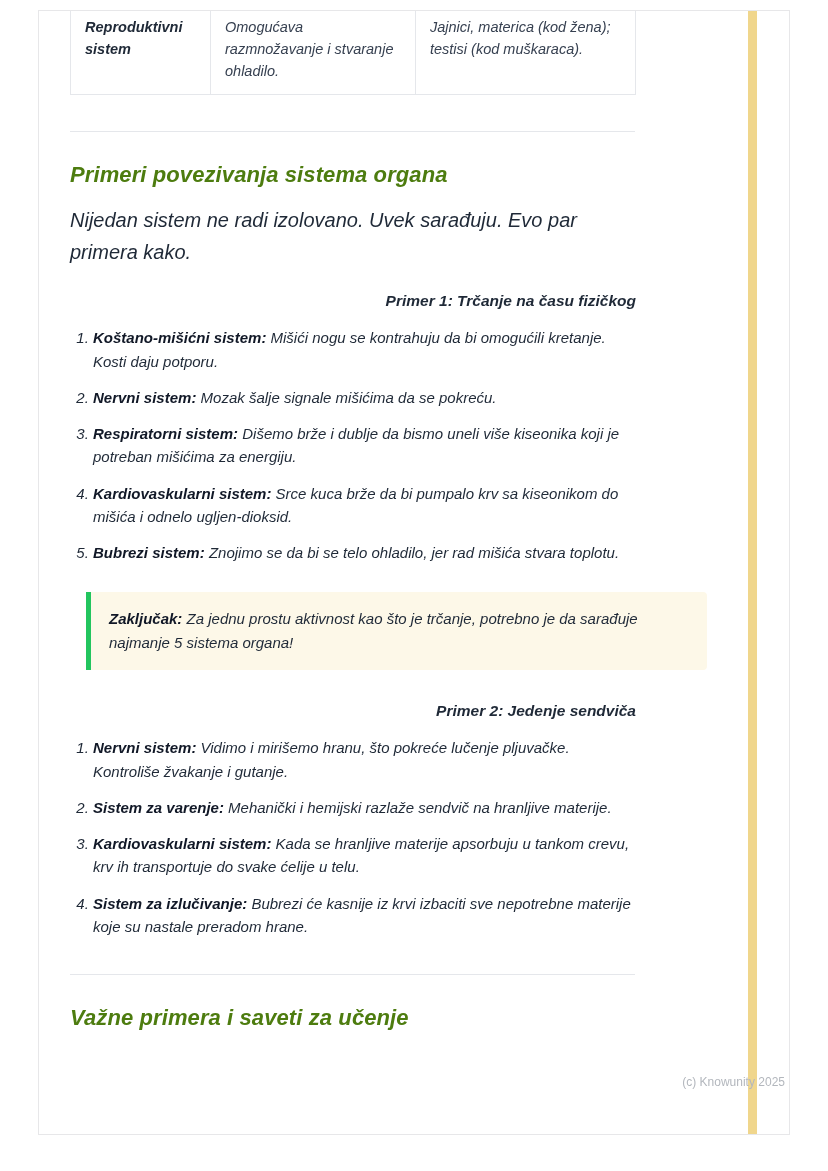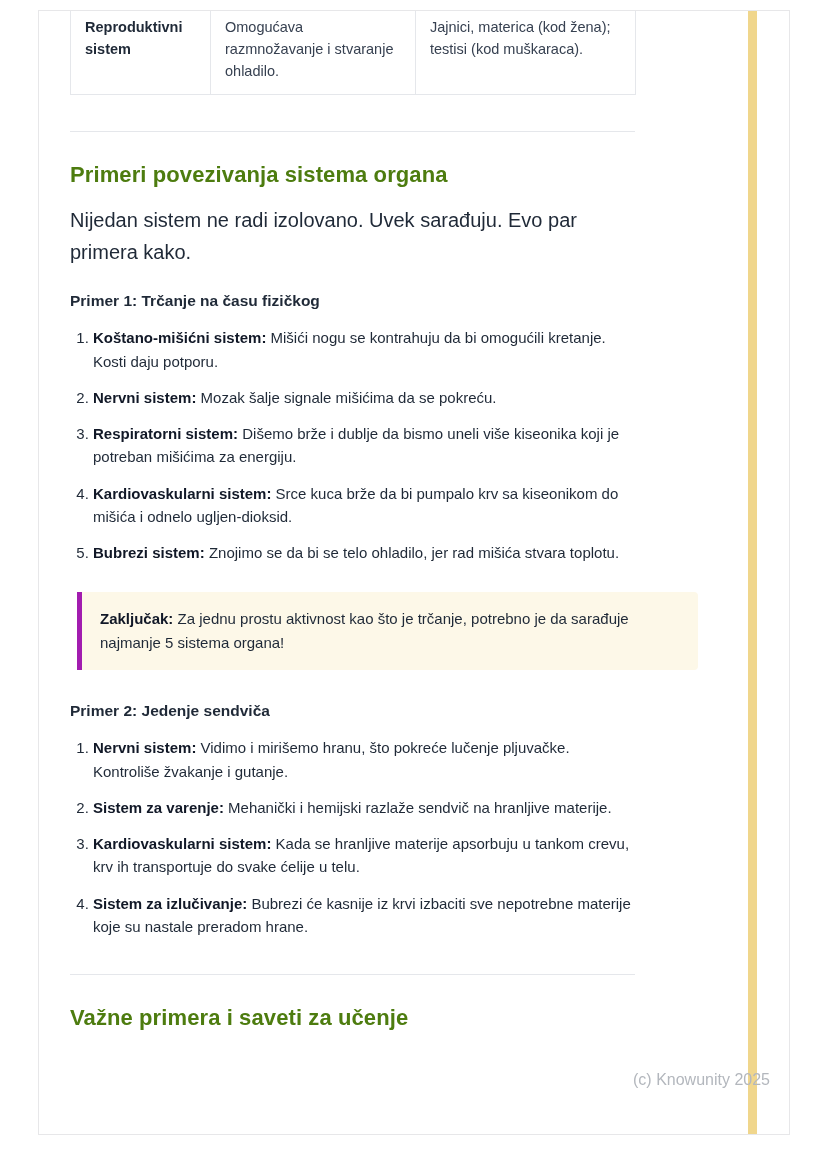--- a/index.html
+++ b/index.html
@@ -21,20 +21,21 @@
   .stripe {
     position: absolute;
     top: 0; bottom: 0;
     right: 32px;
     width: 9px;
     background: #f0d68c;
   }
   .content {
     padding: 0 0 40px 31px;
     width: 597px;
+    font-style: italic;
   }
 
   
   table.sys-table {
     border-collapse: collapse;
     table-layout: fixed;
     width: 565px;
     font-size: 14.5px;
     line-height: 1.5;
     color: #374151;
@@ -66,48 +67,49 @@
   p.body-text {
     font-size: 20px;
     line-height: 1.6;
     margin: 0 0 24px 0;
     width: 565px;
   }
   h4.sub-heading {
     font-size: 15.5px;
     font-weight: bold;
     margin: 0 0 16px 0;
+    text-align: right;
   }
 
   ol.num-list, ul.bullet-list {
     width: 565px;
     padding-left: 23px;
     margin: 0 0 24px 0;
     font-size: 15px;
     line-height: 1.55;
   }
   ol.num-list li, ul.bullet-list li { margin-bottom: 13px; }
   ol.num-list li:last-child, ul.bullet-list li:last-child { margin-bottom: 0; }
 
   .callout {
     width: 621px;
     background: #fdf8e8;
-    border-left: 5px solid #a21caf;
+    border-left: 5px solid #22c55e;
     border-radius: 0 4px 4px 0;
     padding: 15px 18px;
-    margin: 28px 0 32px 7px;
+    margin: 28px 0 32px 16px;
     font-size: 15px;
     line-height: 1.6;
   }
 
   .watermark {
     position: absolute;
-    right: 19px;
+    right: 4px;
     bottom: 45px;
-    font-size: 16px;
+    font-size: 12px;
     color: #b3b7bd;
     z-index: 2;
   }
 
   strong { color: #111827; }
 </style>
 </head>
 <body>
 
 <div class="page">

